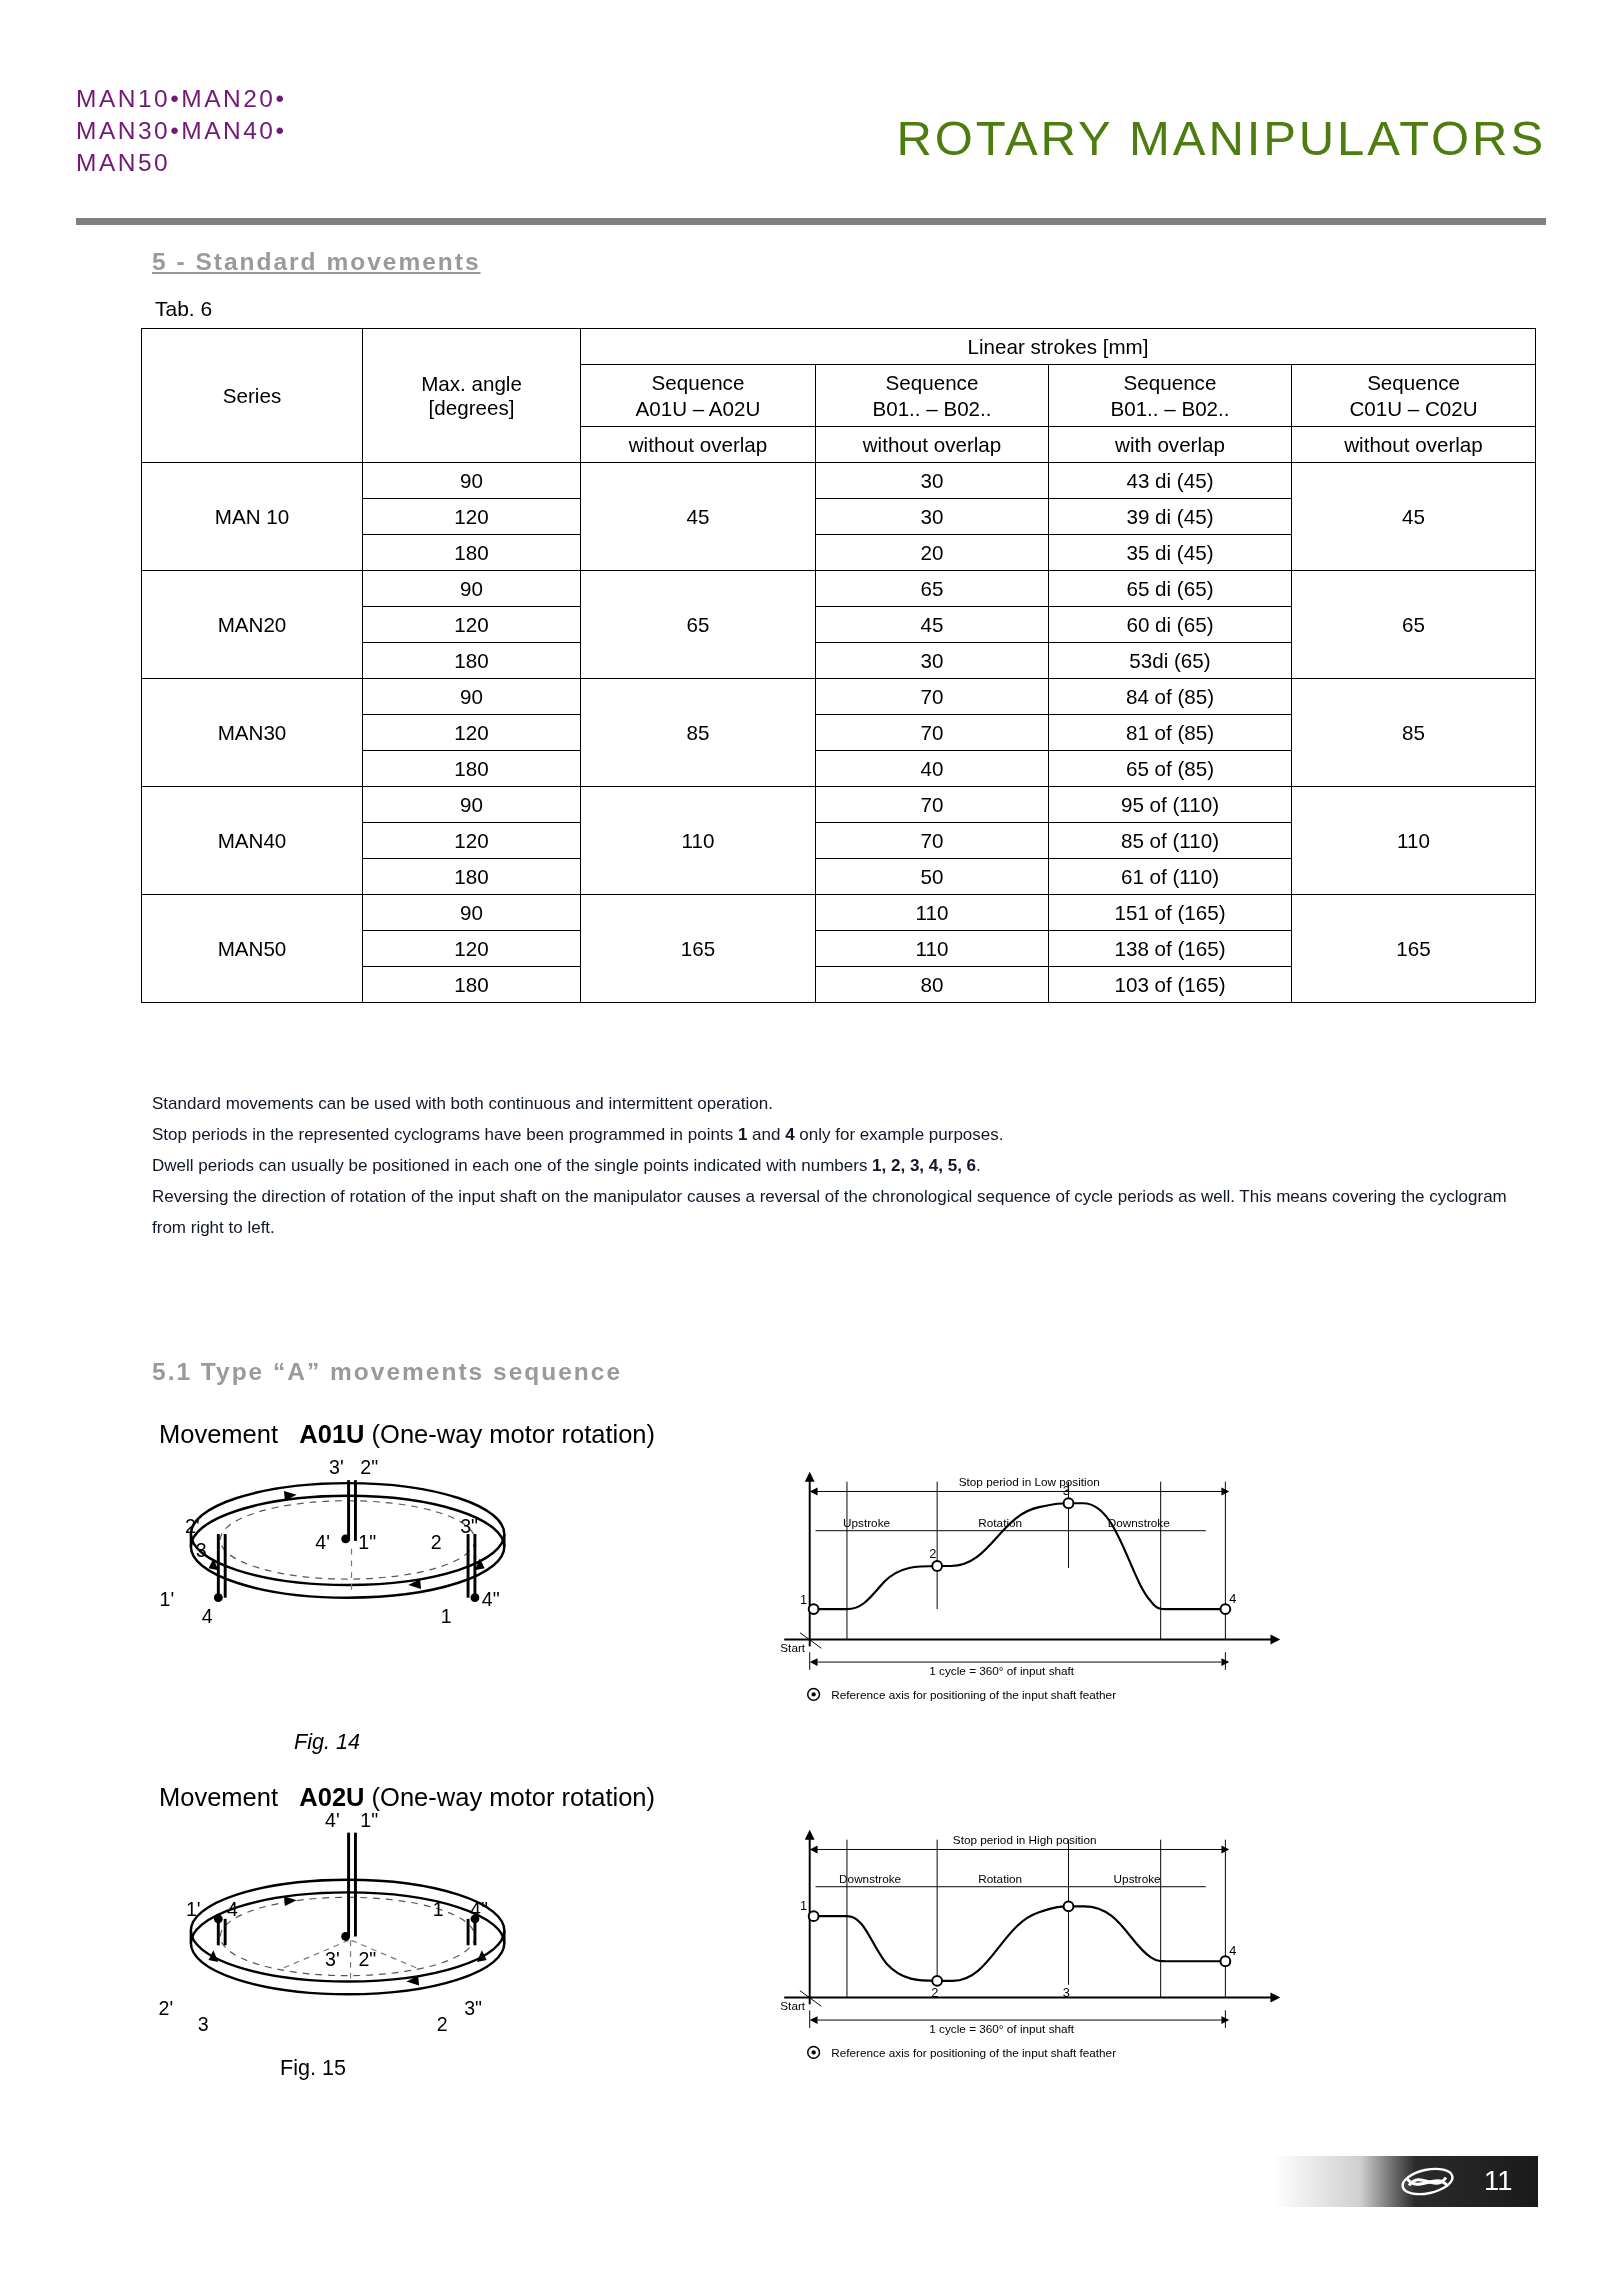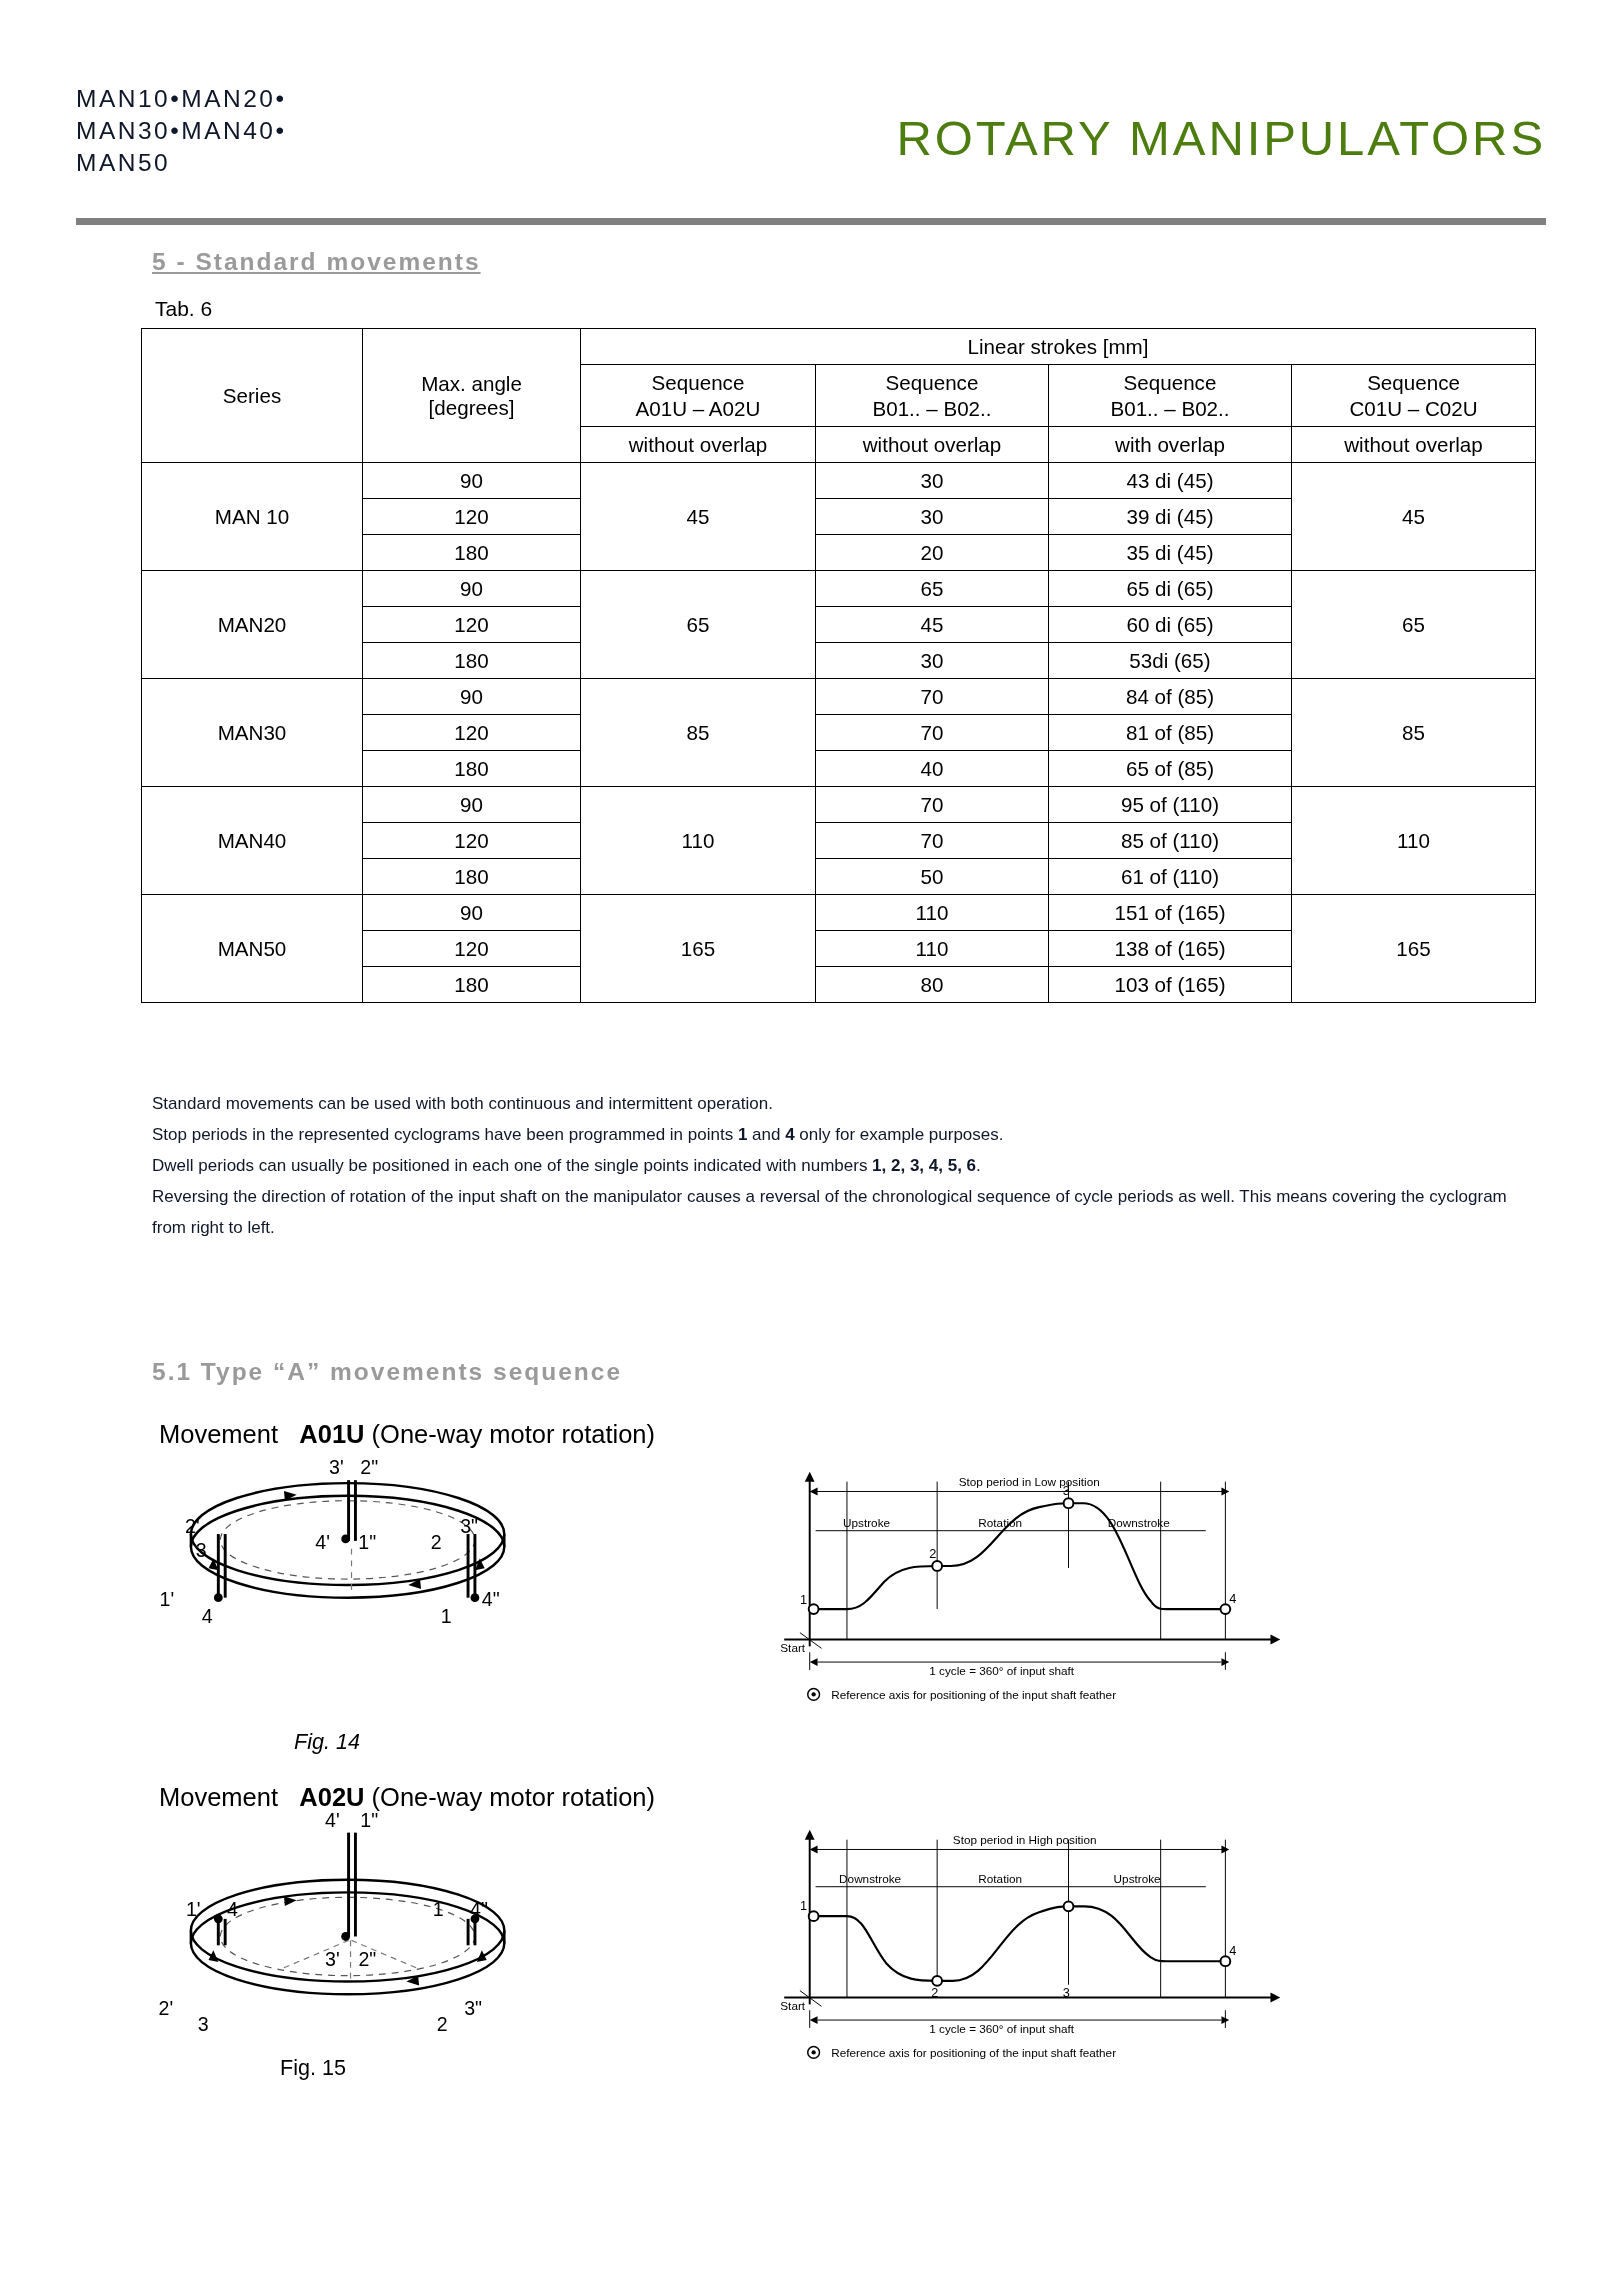--- a/index.html
+++ b/index.html
@@ -31,21 +31,21 @@
     height: 113px;
   }
   .header-left {
     position: absolute;
     left: 0;
     top: 0;
     font-family: "Liberation Sans", sans-serif;
     font-size: 24.5px;
     letter-spacing: 2.5px;
     line-height: 32px;
-    color: #0f172a;
+    color: #701a75;
   }
   .header-left div { white-space: pre; }
   .header-title {
     position: absolute;
     right: 0;
     top: 27.4px;
     font-size: 49px;
     letter-spacing: 2.9px;
     color: #4d7c0f;
     white-space: nowrap;
@@ -494,15 +494,24 @@
     <text x="376" y="66" font-size="12" font-family="Liberation Sans, sans-serif">Upstroke</text>
     <text x="56" y="94" font-size="13" font-family="Liberation Sans, sans-serif">1</text>
     <text x="190" y="182" font-size="13" font-family="Liberation Sans, sans-serif">2</text>
     <text x="324" y="182" font-size="13" font-family="Liberation Sans, sans-serif">3</text>
     <text x="494" y="140" font-size="13" font-family="Liberation Sans, sans-serif">4</text>
     <text x="36" y="196" font-size="12" font-family="Liberation Sans, sans-serif">Start</text>
     <text x="188" y="219" font-size="12" font-family="Liberation Sans, sans-serif">1 cycle = 360° of input shaft</text>
     <text x="88" y="244" font-size="12" font-family="Liberation Sans, sans-serif">Reference axis for positioning of the input shaft feather</text>
   </svg>
 
+  <div class="footer">
+    <div class="footer-bar"></div>
+    <svg class="footer-logo" width="61" height="39" viewBox="0 0 62 40">
+      <ellipse cx="31" cy="20" rx="26" ry="12" fill="none" stroke="#fff" stroke-width="2.5" transform="rotate(-12 31 20)"></ellipse>
+      <path d="M12 24 C24 8 38 32 50 16" fill="none" stroke="#fff" stroke-width="3"></path>
+      <path d="M10 17 C22 33 40 9 52 25" fill="none" stroke="#fff" stroke-width="3"></path>
+    </svg>
+    <div class="footer-page">11</div>
+  </div>
 
 </div>
 
 
 </body></html>

